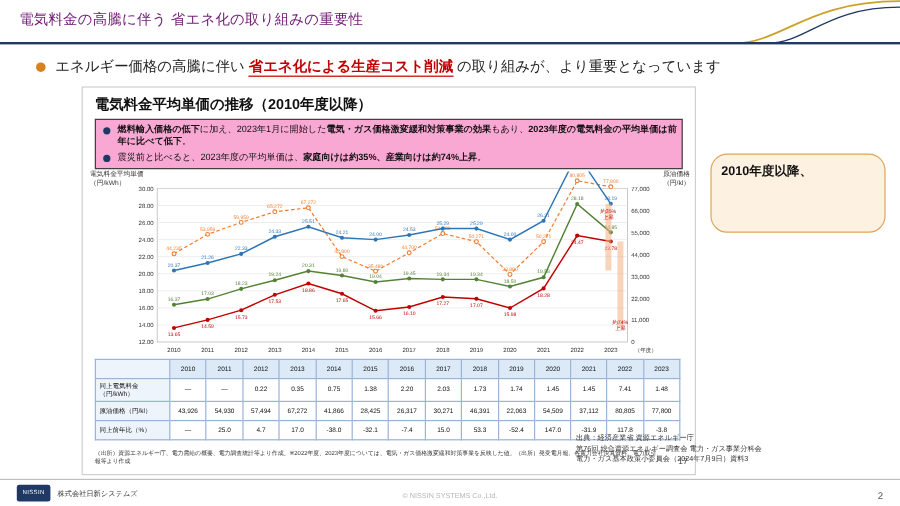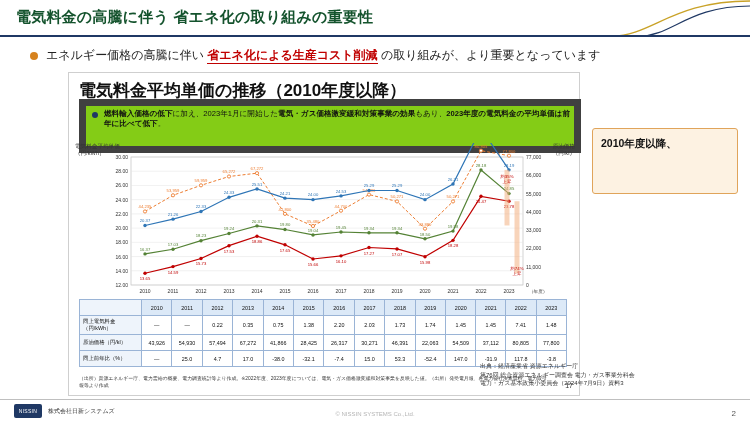--- a/index.html
+++ b/index.html
@@ -13,21 +13,21 @@
   }
   .slide{position:absolute;inset:0;}
 
   
   .header{
     position:absolute;left:0;top:0;width:750px;height:36px;
     background:#ffffff;
   }
   .header-title{
     position:absolute;left:16px;top:8px;
-    font-size:15px;font-weight:bold;color:#14532d;
+    font-size:12px;font-weight:normal;color:#701a75;
     letter-spacing:.2px;
   }
   .header-rule{
     position:absolute;left:0;top:35px;width:750px;height:2px;
     background:#1f3864;
   }
   .header-swoosh{
     position:absolute;right:0;top:0;width:230px;height:36px;
     overflow:hidden;
   }
@@ -47,25 +47,25 @@
     padding-bottom:1px;
   }
 
   
   .panel{
     position:absolute;left:68px;top:72px;width:510px;height:322px;
     background:#ffffff;border:1px solid #cfcfcf;
   }
   .panel-title{
     position:absolute;left:10px;top:6px;
-    font-size:17px;font-weight:bold;color:#111;text-align:right;
+    font-size:12px;font-weight:bold;color:#111;text-align:right;
   }
   .notebox{
     position:absolute;left:10px;top:26px;width:488px;height:40px;
-    background:#84cc16;border:7px solid #404040;
+    background:#f9a8d4;border:1px solid #404040;
   }
   .notebox .nrow{
     position:relative;padding-left:16px;font-size:7.6px;line-height:1.35;
     color:#111;
   }
   .notebox .nrow .bdot{
     position:absolute;left:4px;top:3px;width:6px;height:6px;border-radius:50%;
     background:#1f3864;
   }
   .notebox .r1{margin:3px 4px 0 2px;}
@@ -112,21 +112,21 @@
     position:absolute;left:10px;bottom:6px;width:470px;
     font-size:4.9px;color:#333;line-height:1.3;
   }
   .page-in-panel{
     position:absolute;right:6px;bottom:6px;font-size:7px;color:#333;
   }
 
   
   .callout{
     position:absolute;left:592px;top:128px;width:146px;height:66px;
-    background:#fdf2e2;border:1.6px solid #e0a45a;border-radius:3px;
+    background:#fdf2e2;border:1.6px solid #e0a45a;border-radius:14px;
     font-size:10.5px;font-weight:bold;color:#111;line-height:1.5;
     padding:7px 6px 0 8px;box-sizing:border-box;
   }
   .callout .red{color:#c00000;}
 
   
   .source{
     position:absolute;right:8px;bottom:34px;width:262px;
     font-size:6px;color:#333;line-height:1.45;text-align:left;
   }
@@ -173,20 +173,23 @@
     <span class="dot"></span><span>エネルギー価格の高騰に伴い </span><span class="hl">省エネ化による生産コスト削減</span><span> の取り組みが、より重要となっています</span>
   </div>
 
   <div class="panel">
 
     <div class="panel-title">電気料金平均単価の推移（2010年度以降）</div>
 
     <div class="notebox">
       <div class="nrow r1">
         <span class="bdot"></span><b>燃料輸入価格の低下</b><span>に加え、2023年1月に開始した</span><b>電気・ガス価格激変緩和対策事業の効果</b><span>もあり、</span><b>2023年度の電気料金の平均単価は前年に比べて低下</b><span>。</span>
+      </div>
+      <div class="nrow r2">
+        <span class="bdot"></span><span>震災前と比べると、2023年度の平均単価は、</span><b>家庭向けは約35%、産業向けは約74%上昇</b><span>。</span>
       </div>
     </div>
 
     <div class="axis-label-l">電気料金平均単価<br>（円/kWh）</div>
     <div class="axis-label-r">原油価格<br>（円/kl）</div>
 
     <div class="legend">
       <div>
         <span class="ln" style="border-color:#2e75b6"></span><span class="mk" style="background:#2e75b6"></span><span>電気料金平均単価（家庭用）</span>
       </div>

